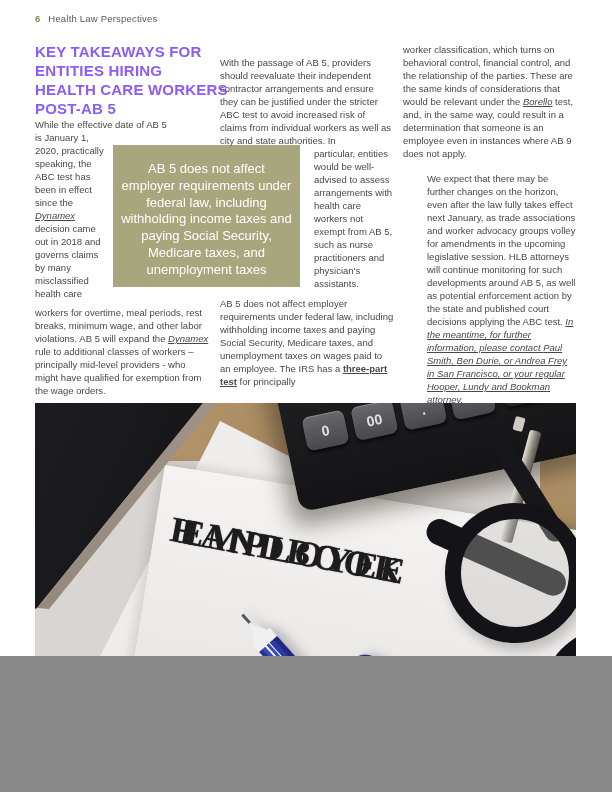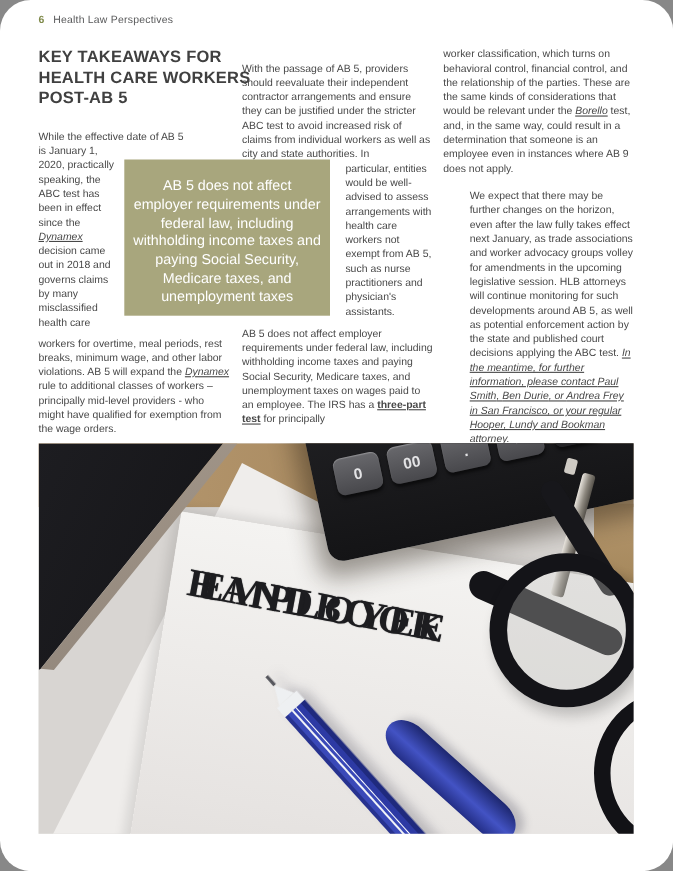--- a/index.html
+++ b/index.html
@@ -1,24 +1,24 @@
 <!DOCTYPE html>
 <html><head>
 <meta charset="utf-8">
 <style>
   html,body{margin:0;padding:0;background:#888;}
-  .page{position:relative;width:612px;height:792px;background:#ffffff;overflow:hidden;
-        font-family:"Liberation Sans",sans-serif;color:#474747;border-radius:28px;}
+  .page{position:relative;width:612px;height:656px;background:#ffffff;overflow:hidden;
+        font-family:"Liberation Sans",sans-serif;color:#474747;}
 
   
   .hdr{position:absolute;left:35px;top:13px;font-size:9.5px;letter-spacing:.2px;color:#58595a;}
   .hdr .num{color:#7f8a4a;font-weight:700;margin-right:5px;}
 
   
-  .headline{position:absolute;left:35px;top:42px;width:210px;color:#404040;font-weight:700;
+  .headline{position:absolute;left:35px;top:42px;width:210px;color:#8b5cf6;font-weight:700;
             font-size:15px;line-height:19px;letter-spacing:.2px;}
   .headline div{white-space:nowrap;}
 
   
   .col{position:absolute;font-size:9.5px;line-height:13px;color:#484848;}
   .col p{margin:0;}
   #col1{left:35px;top:118px;width:176px;}
   #col1 .narrow{width:70px;}
   #col1 .rest{margin-top:6px;}
   #col2{left:220px;top:43px;width:174px;margin-top:13px;}
@@ -101,20 +101,21 @@
 
 <div class="page">
 
   <div class="hdr">
     <span class="num">6</span>
     <span>Health Law Perspectives</span>
   </div>
 
   <div class="headline">
     <div>KEY TAKEAWAYS FOR</div>
+    <div>ENTITIES HIRING</div>
     <div>HEALTH CARE WORKERS</div>
     <div>POST-AB 5</div>
   </div>
 
   <div class="pullquote">AB 5 does not affect employer requirements under federal law, including withholding income taxes and paying Social Security, Medicare taxes, and unemployment taxes</div>
 
   <div class="col" id="col1">
     <p class="intro"><span>While the effective date of AB 5</span></p>
     <p class="narrow"><span>is January 1, 2020, practically speaking, the ABC test has been in effect since the </span><span class="seg-i">Dynamex</span><span> decision came out in 2018 and governs claims by many misclassified health care</span></p>
     <p class="rest"><span>workers for overtime, meal periods, rest breaks, minimum wage, and other labor violations. AB 5 will expand the </span><span class="seg-i">Dynamex</span><span> rule to additional classes of workers – principally mid-level providers - who might have qualified for exemption from the wage orders.</span></p>

